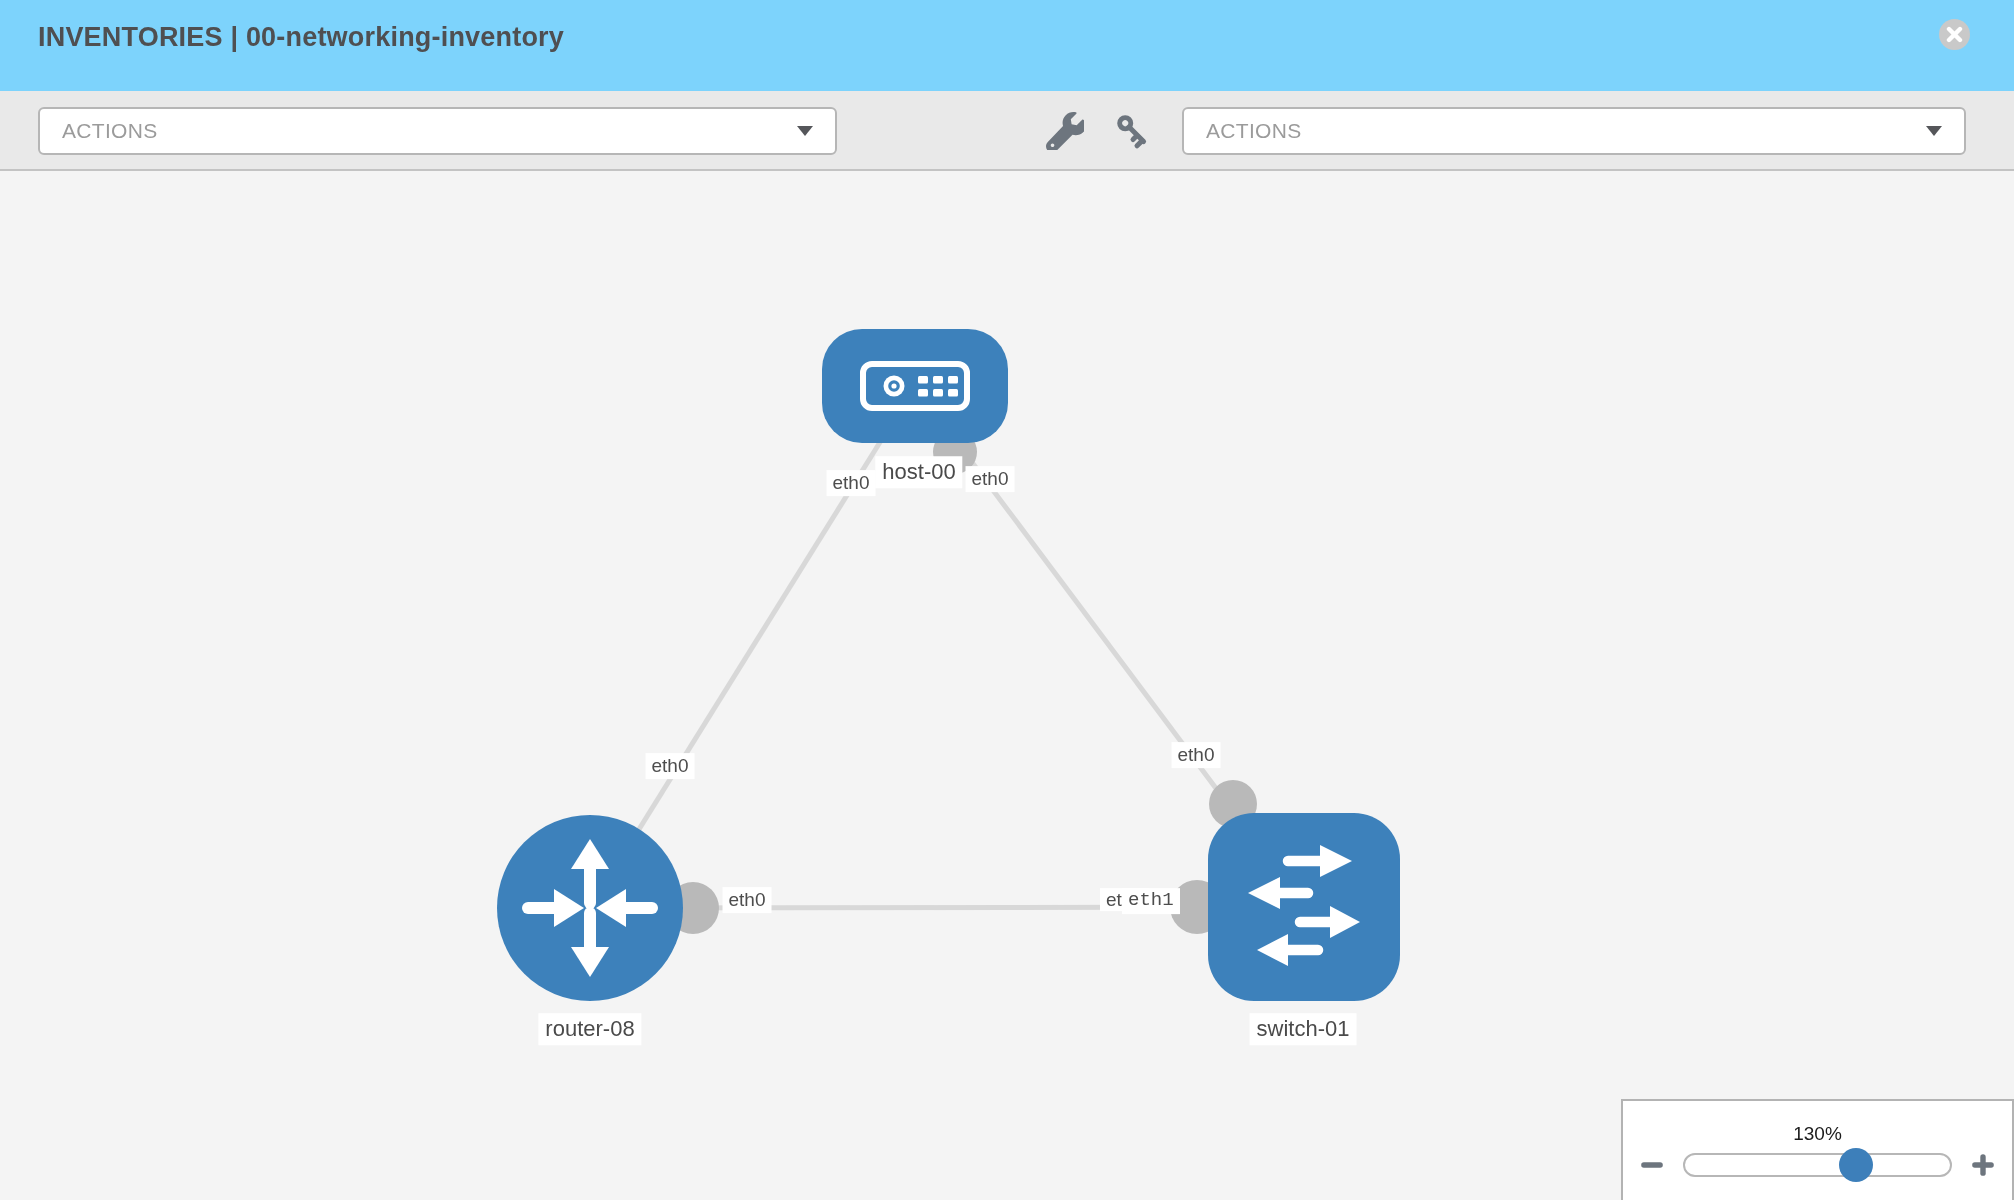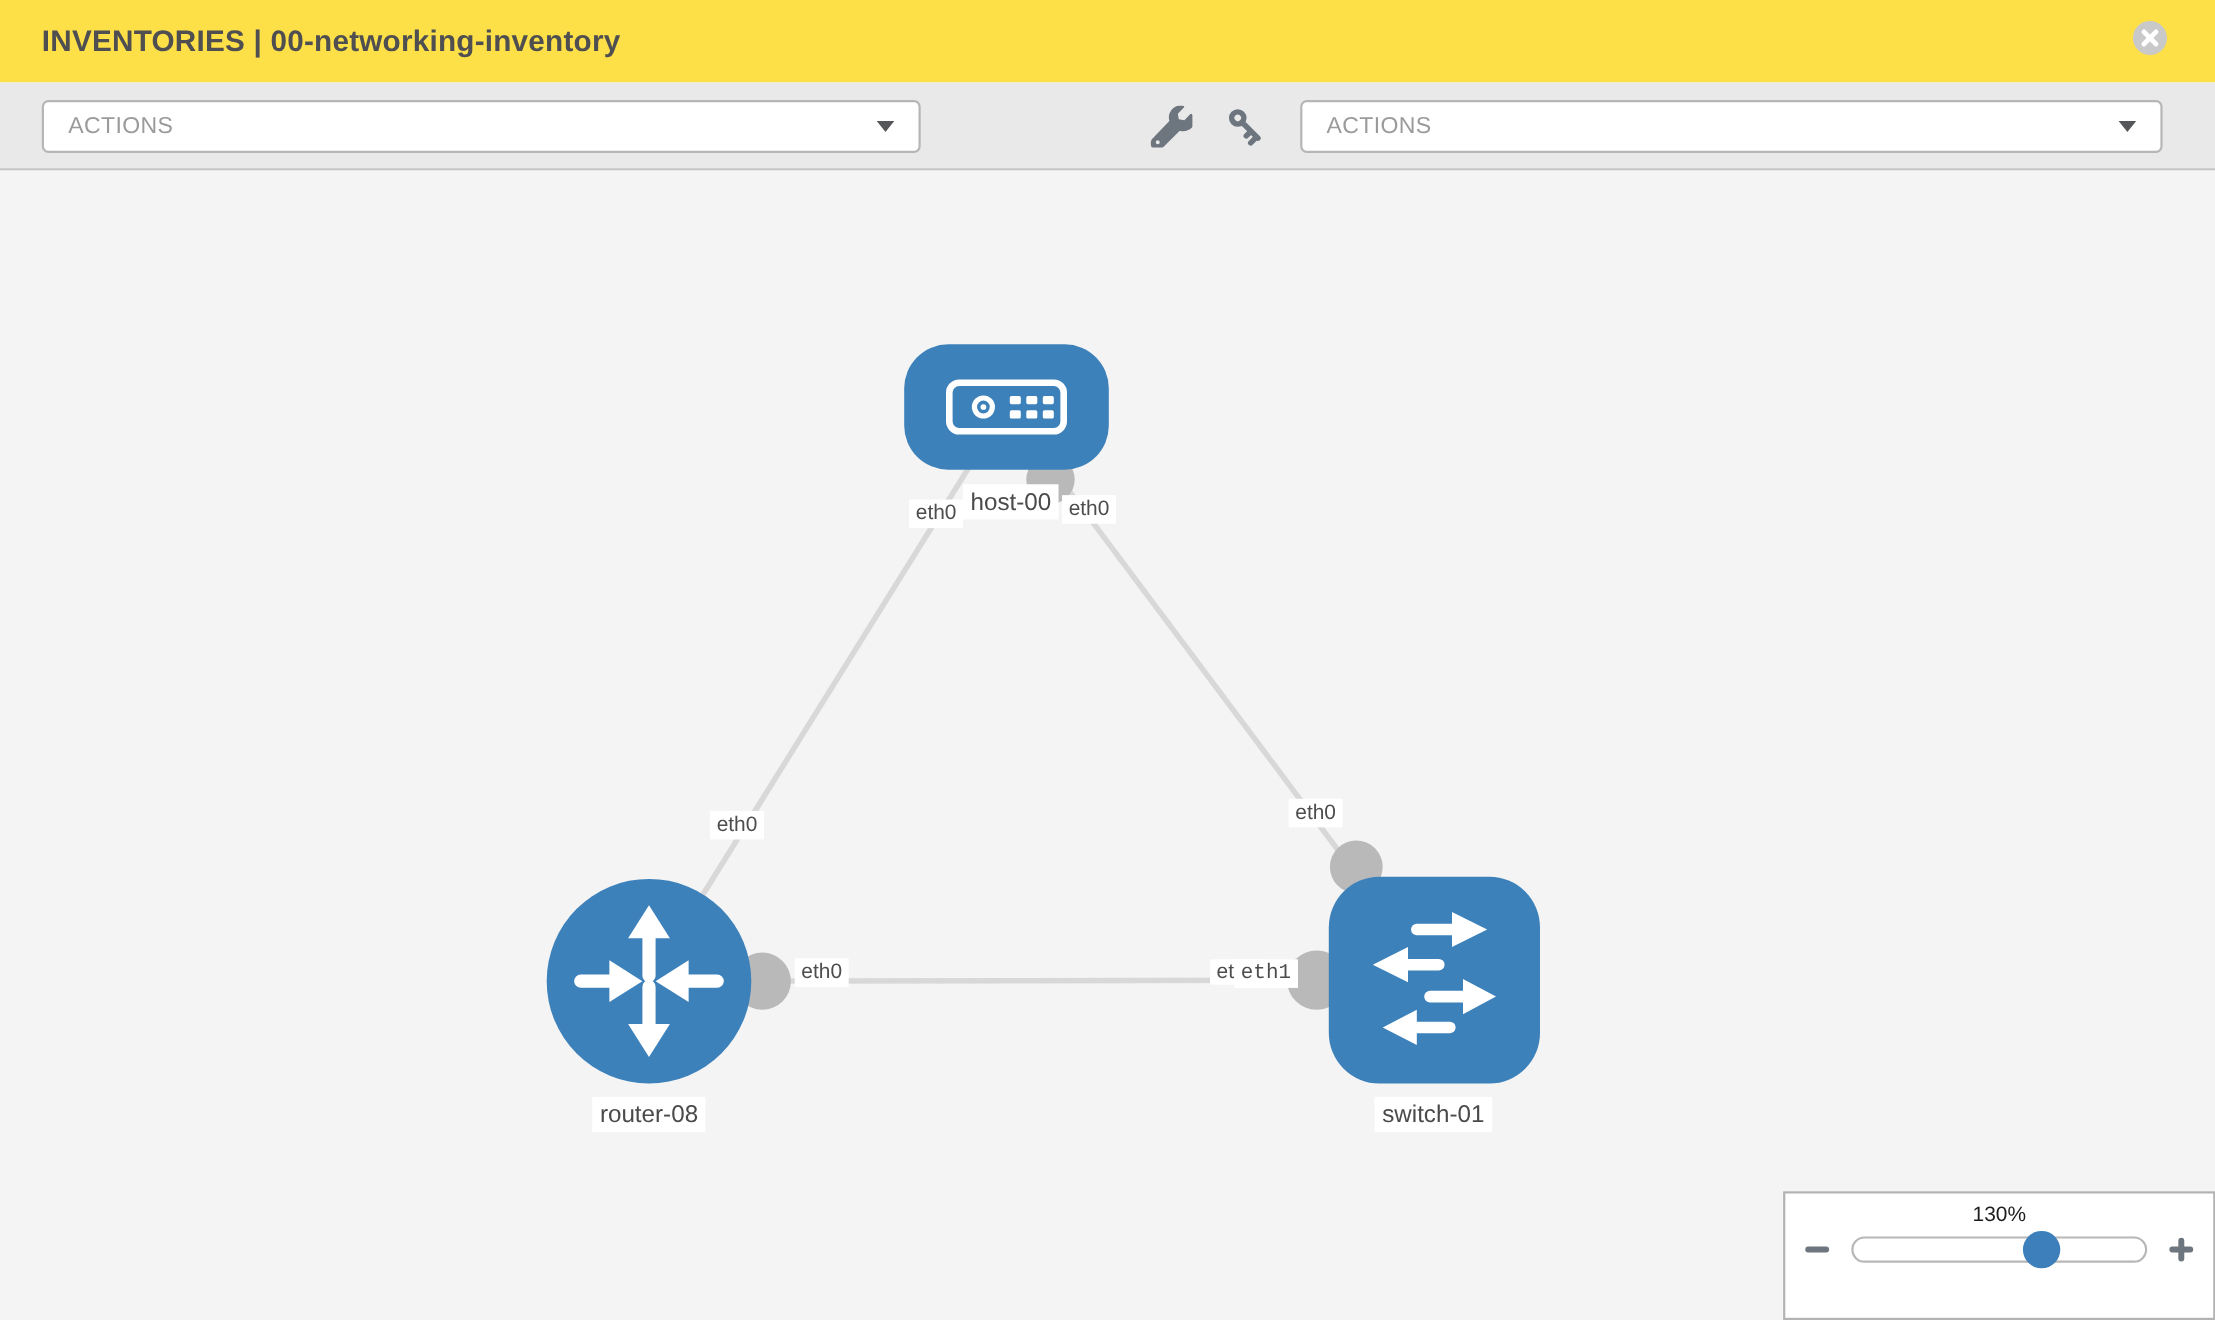--- a/index.html
+++ b/index.html
@@ -1,20 +1,20 @@
 <!DOCTYPE html>
 <html><head>
 <meta charset="utf-8">
 <style>
   * { box-sizing: border-box; }
   html, body { margin: 0; padding: 0; width: 2014px; height: 1200px; overflow: hidden;
     font-family: "Liberation Sans", "DejaVu Sans", sans-serif; background: #fff; }
 
   
-  .header { position: relative; height: 75px; background: #fde047; }
+  .header { position: relative; height: 91px; background: #7dd3fc; }
   .page-title { position: absolute; left: 38px; top: 0; line-height: 75px;
     font-size: 27px; font-weight: 700; color: #4f4f51; letter-spacing: 0.2px; }
   .close-btn { position: absolute; right: 44px; top: 19px; width: 31px; height: 31px;
     border-radius: 50%; background: #c9c9c9; cursor: pointer;
     display: flex; align-items: center; justify-content: center; }
 
   
   .toolbar { position: relative; height: 80px; background: #e9e9e9;
     border-bottom: 2px solid #c3c3c3; }
   .dropdown { position: absolute; top: 16px; height: 48px; background: #fff;
@@ -40,21 +40,21 @@
     line-height: 1.25; }
   .lbl-node { font-size: 22px; color: #4a4a4a; padding: 2px 7px; }
   .iface-combo { position: absolute; transform: translateY(-50%); }
   .lbl-flat { background: #ffffff; color: #4d4d4d; padding: 1px 6px;
     font-size: 19px; line-height: 1.25; white-space: nowrap; }
   .lbl-over { position: absolute; left: 22px; top: 0; font-family: Liberation Mono, monospace; }
 
   
   .zoom-panel { position: absolute; right: 0; bottom: 0; width: 393px; height: 117px;
     background: #ffffff; border: 2px solid #b3b3b3; }
-  .zoom-level { text-align: center; margin-top: 9px; font-size: 19px; color: #1c1c1c; }
+  .zoom-level { text-align: center; margin-top: 22px; font-size: 19px; color: #1c1c1c; }
   .zoom-row { display: flex; align-items: center; padding: 0 16px; margin-top: 7px; }
   .zoom-track { position: relative; flex: 1; height: 24px; margin: 0 18px;
     background: #fff; border: 2px solid #b7b7b7; border-radius: 13px; cursor: pointer; }
   .zoom-handle { position: absolute; left: calc(64.5% - 17px); top: 50%;
     transform: translateY(-50%); width: 34px; height: 34px; border-radius: 50%;
     background: #3d7fba; cursor: grab; }
   .zoom-btn { width: 26px; height: 26px; display: flex; align-items: center;
     justify-content: center; cursor: pointer; }
 </style>
 </head>

